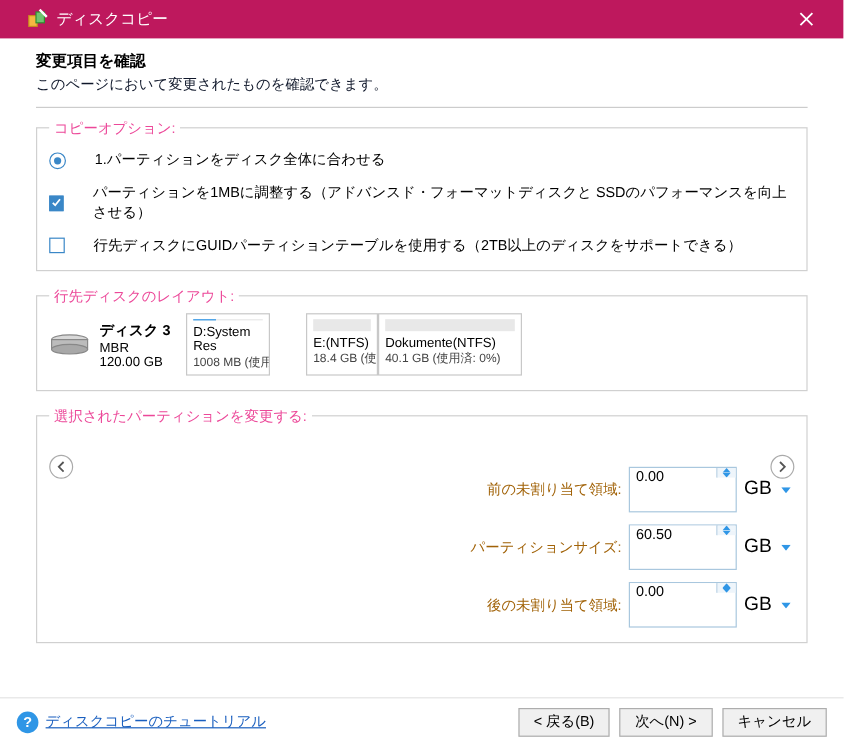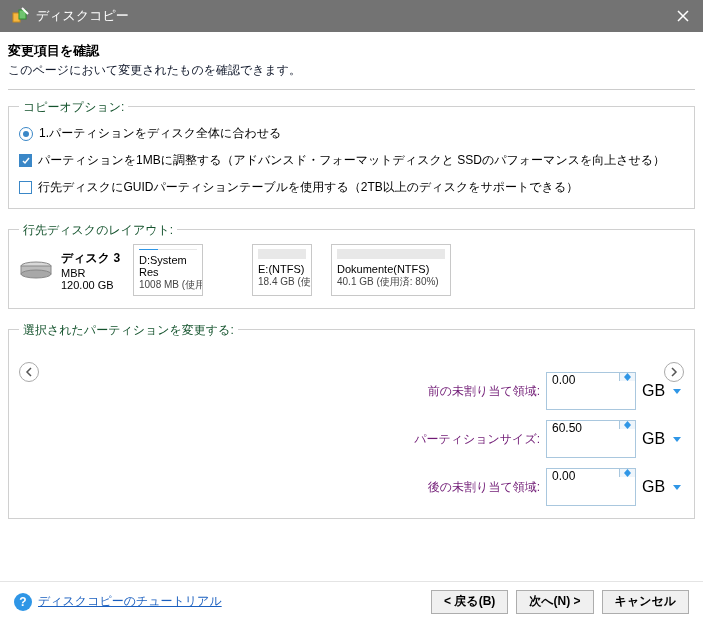--- a/index.html
+++ b/index.html
@@ -1,27 +1,27 @@
 <!DOCTYPE html>
 <html><head>
 <meta charset="utf-8">
 <style>
 * { box-sizing: border-box; margin: 0; padding: 0; font-family: "Meiryo UI", "MS PGothic", sans-serif; }
 body { width: 703px; height: 621px; background: #fff; overflow: hidden; }
-.titlebar { height: 32px; background: #737373; display: flex; align-items: center; padding: 0 12px; color: #fff; font-size: 13px; }
+.titlebar { height: 32px; background: #be185d; display: flex; align-items: center; padding: 0 23px; color: #fff; font-size: 13px; }
 .titlebar .icon { width: 18px; height: 18px; margin-right: 6px; }
 .titlebar .spacer { flex: 1; }
 .close { width: 16px; height: 16px; cursor: pointer; }
-.content { padding: 10px 8px; font-size: 12px; }
+.content { padding: 10px 30px; font-size: 12px; }
 .heading { font-weight: bold; font-size: 13px; margin-bottom: 2px; }
 .subtext { color: #0f172a; margin-bottom: 10px; }
 hr { border: none; border-top: 1px solid #ccc; margin: 8px 0 16px; }
 .fieldset { position: relative; border: 1px solid #d0d0d0; margin-bottom: 20px; padding: 14px 10px 12px; }
-.legend { position: absolute; top: -8px; left: 10px; background: #fff; padding: 0 4px; font-size: 12px; color: #14532d; }
-.optrow { display: flex; align-items: center; margin: 4px 0 10px; gap: 6px; }
+.legend { position: absolute; top: -8px; left: 10px; background: #fff; padding: 0 4px; font-size: 12px; color: #ec4899; }
+.optrow { display: flex; align-items: center; margin: 4px 0 10px; gap: 24px; }
 .radio { width: 14px; height: 14px; border: 1.5px solid #3a87c7; border-radius: 50%; display: inline-flex; align-items: center; justify-content: center; }
 .radio.sel::after { content: ""; width: 6px; height: 6px; background: #3a87c7; border-radius: 50%; }
 .chk { width: 13px; height: 13px; border: 1.5px solid #3a87c7; display: inline-flex; align-items: center; justify-content: center; }
 .chk.sel { background: #3a87c7; }
 .chk.sel svg { display: block; }
 .chk svg { display: none; }
 .disk-layout { display: flex; gap: 4px; align-items: stretch; height: 52px; }
 .disk-info { display: flex; align-items: center; gap: 8px; width: 110px; }
 .hdd { width: 34px; height: 18px; }
 .part { border: 1px solid #c8c8c8; padding: 4px 5px 3px; font-size: 11px; display: flex; flex-direction: column; overflow: hidden; }
@@ -31,32 +31,32 @@
 .part .nm { font-size: 11px; }
 .part .sz { font-size: 10px; color: #444; white-space: nowrap; }
 .sel-edit { position: relative; padding: 8px 24px 10px; }
 .navbtn { position: absolute; top: 18px; width: 20px; height: 20px; border: 1px solid #aaa; border-radius: 50%; background: #fff; display: flex; align-items: center; justify-content: center; cursor: pointer; }
 .navbtn.l { left: 0; } .navbtn.r { right: 0; }
 .bigbar { height: 50px; border: 1px solid #b7974a; background: #f6d87e; }
 .bigbar .top { height: 19px; background: #2f96e6; margin: 4px 4px 0; position: relative; }
 .bigbar .top .used { position: absolute; left: 0; top: 0; height: 100%; background: #1964a3; }
 .bigbar .lbl { padding: 6px 6px 0; font-size: 12px; }
 .formrow { display: flex; align-items: center; justify-content: flex-end; gap: 6px; margin: 10px 0 0; }
-.formrow label { font-size: 12px; color: #701a75; }
+.formrow label { font-size: 12px; color: #a16207; }
 .spin { display: flex; align-items: flex-start; border: 1px solid #a9c7de; height: 38px; }
 .spin input { border: none; width: 72px; padding: 0 5px; font-size: 12px; outline: none; }
 .spin .btns { width: 16px; display: flex; flex-direction: column; border-left: 1px solid #a9c7de; }
 .spin .b { flex: 1; display: flex; align-items: center; justify-content: center; cursor: pointer; background: #eef5fb; }
 .unit { width: 22px; font-size: 16px; }
 .dd { width: 14px; height: 14px; cursor: pointer; display: flex; align-items: center; justify-content: center; color: #2f96e6; }
 .footer { position: absolute; bottom: 0; left: 0; right: 0; height: 40px; border-top: 1px solid #e4e4e4; display: flex; align-items: center; padding: 0 14px; background: #fff; }
 .help { width: 18px; height: 18px; border-radius: 50%; background: #2f96e6; color: #fff; display: flex; align-items: center; justify-content: center; font-size: 12px; font-weight: bold; margin-right: 6px; }
 .link { color: #1a5fbf; text-decoration: underline; font-size: 12px; cursor: pointer; }
 .footer .spacer { flex: 1; }
-.btn { height: 24px; padding: 0 12px; border: 1px solid #adadad; background: #f0f0f0; font-size: 12px; cursor: pointer; display: inline-flex; align-items: center; gap: 4px; margin-left: 8px; font-weight: bold; }
+.btn { height: 24px; padding: 0 12px; border: 1px solid #adadad; background: #f0f0f0; font-size: 12px; cursor: pointer; display: inline-flex; align-items: center; gap: 4px; margin-left: 8px; }
 </style>
 </head>
 <body>
 
 <div class="titlebar">
   <span class="icon">
     <svg viewBox="0 0 18 18">
         <rect x="1" y="6" width="7" height="9" fill="#f5b742" stroke="#c78a1d"></rect>
         <rect x="7" y="3" width="7" height="9" fill="#6fc46f" stroke="#2f8f2f"></rect>
         <path d="M10 1 L16 7" stroke="#fff" stroke-width="2"></path>
@@ -106,41 +106,41 @@
               <rect x="2" y="5" width="30" height="8" fill="#bcbcbc" stroke="#888"></rect>
               <ellipse cx="17" cy="13" rx="15" ry="4" fill="#a8a8a8" stroke="#888"></ellipse>
             </svg>
         </span>
         <div>
           <div style="font-weight:bold;font-size:12px">ディスク 3</div>
           <div style="font-size:11px">MBR</div>
           <div style="font-size:11px">120.00 GB</div>
         </div>
       </div>
-      <div id="parts" style="display:flex;gap:19px;flex:1">
+      <div id="parts" style="display:flex;gap:0;flex:1">
           <div class="part" style="width: 70px;">
             <div class="bar">
               <div class="fill" style="width:32%"></div>
             </div>
             <div class="nm">D:System Res</div>
             <div class="sz">1008 MB (使用済: 32%)</div>
           </div>
           <div class="part" style="width: 60px; margin-left: 30px;">
             <div class="bar">
               <div class="fill" style="width:0%"></div>
             </div>
             <div class="nm">E:(NTFS)</div>
             <div class="sz">18.4 GB (使用済: 0%)</div>
           </div>
           <div class="part" style="width: 120px;">
             <div class="bar">
               <div class="fill" style="width:0%"></div>
             </div>
             <div class="nm">Dokumente(NTFS)</div>
-            <div class="sz">40.1 GB (使用済: 80%)</div>
+            <div class="sz">40.1 GB (使用済: 0%)</div>
           </div>
         </div>
     </div>
   </div>
 
   <div class="fieldset">
     <div class="legend">選択されたパーティションを変更する:</div>
     <div class="sel-edit">
       <div class="navbtn l">
           <svg width="8" height="10" viewBox="0 0 8 10">

